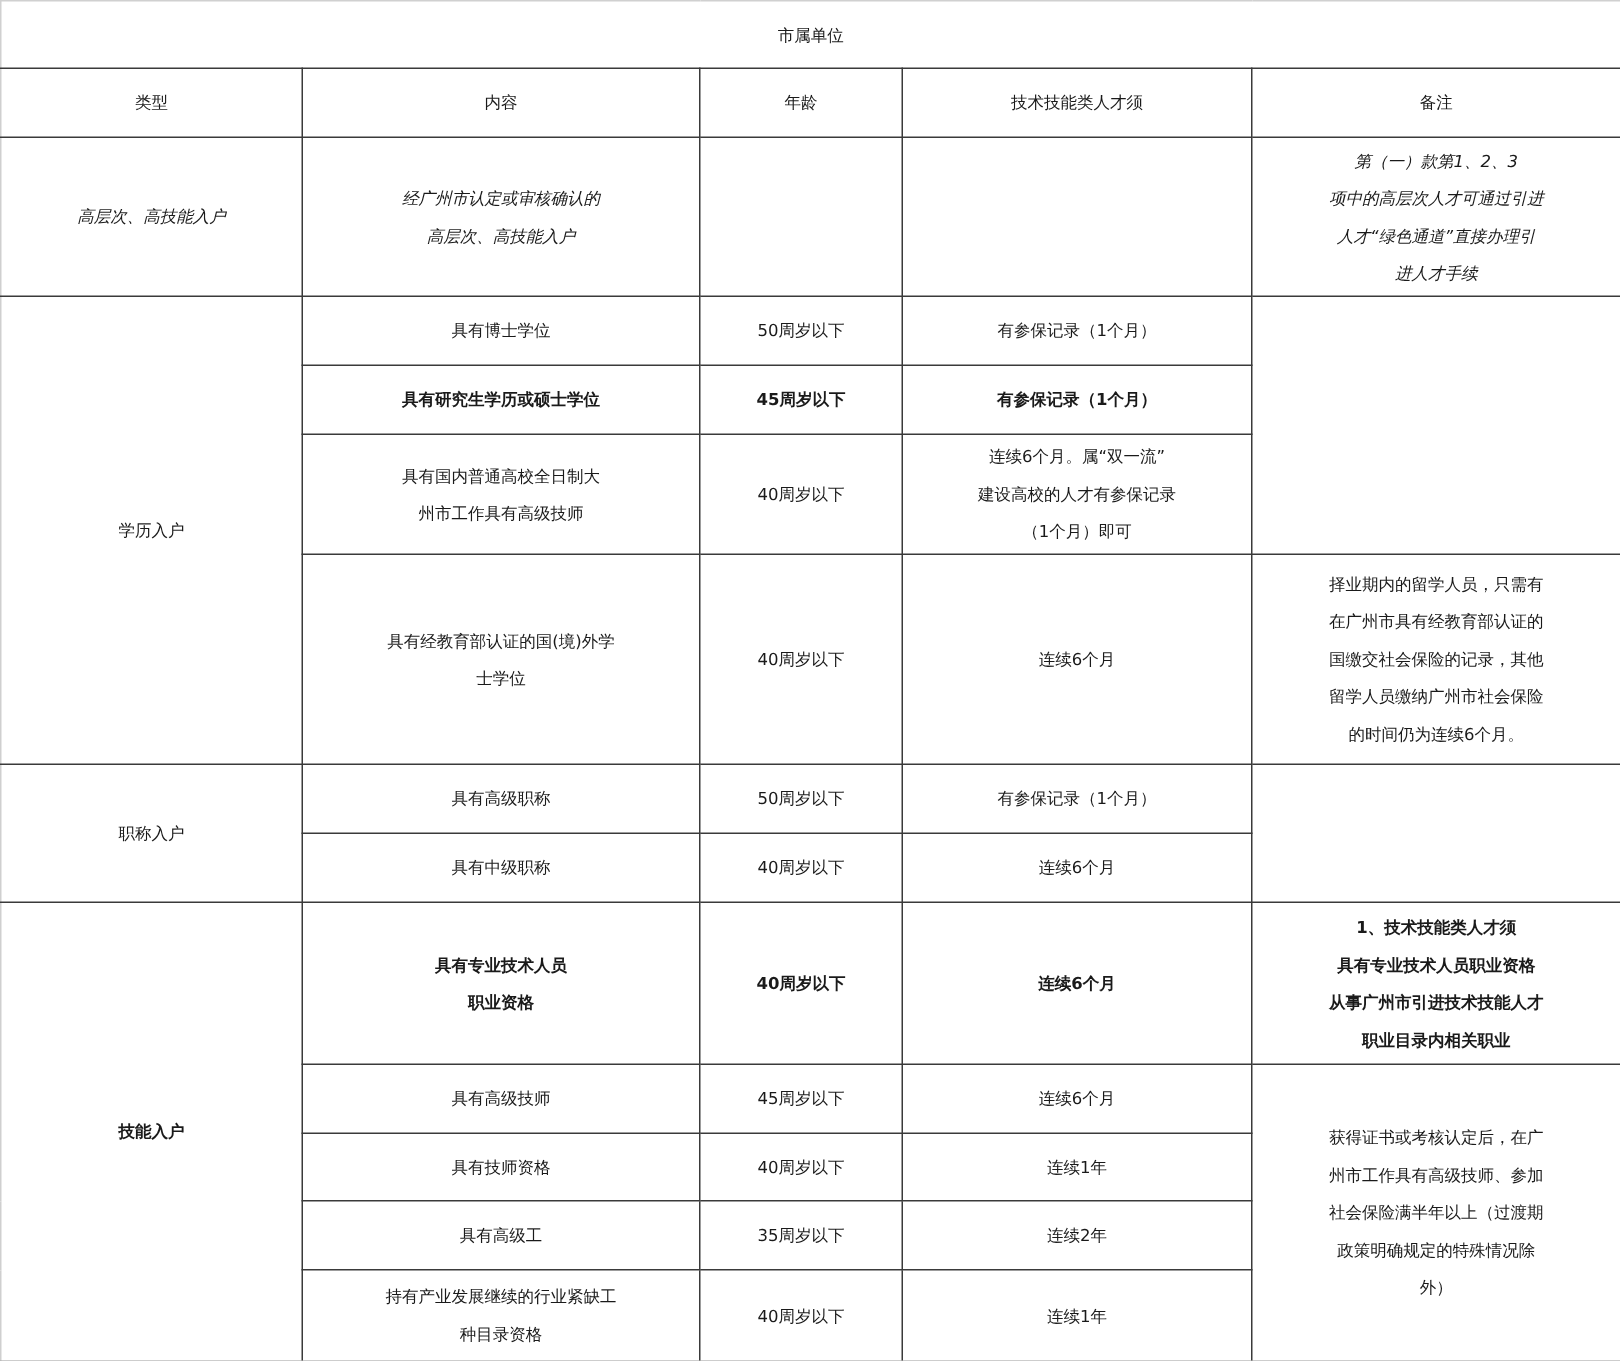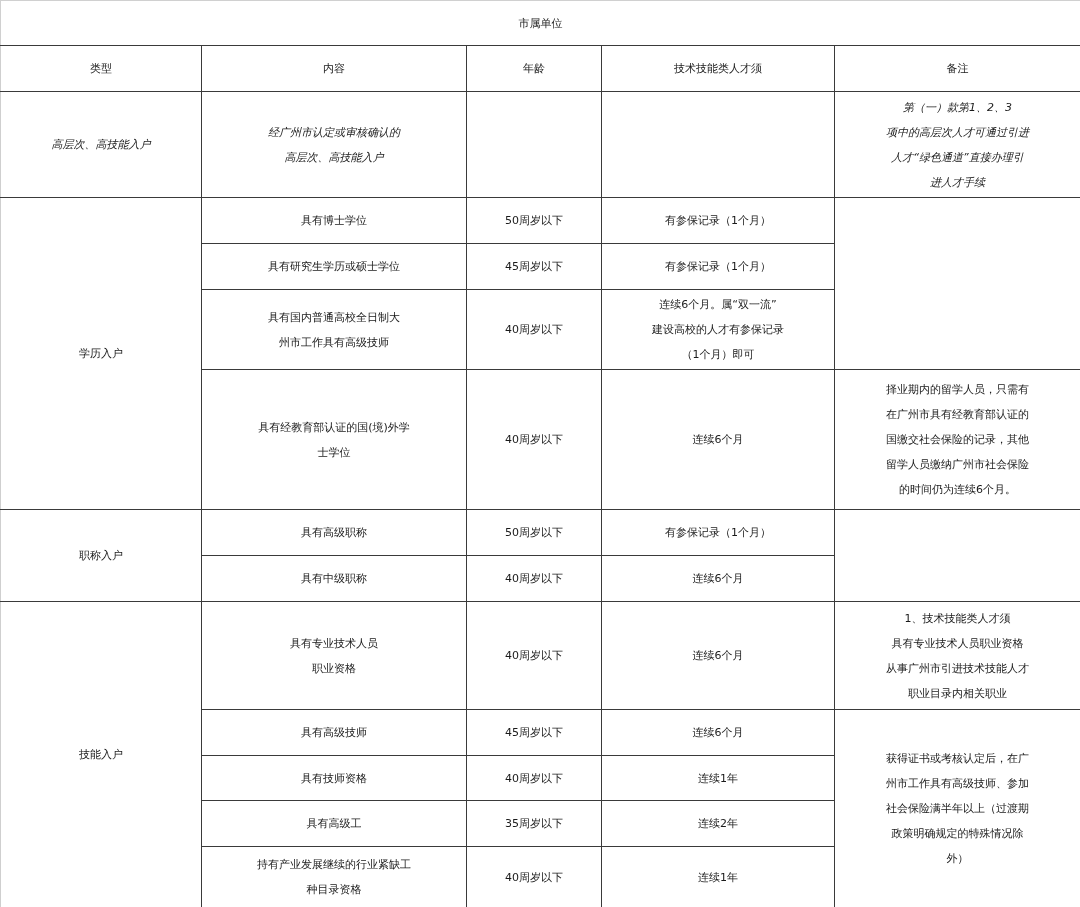--- a/index.html
+++ b/index.html
@@ -22,26 +22,26 @@
   td.title-cell {
     font-size: 23px;
     height: 44px;
     border-top: 1px solid #d0d0d0 !important;
     border-left: 1px solid #d0d0d0 !important;
     border-right: 1px solid #d0d0d0 !important;
   }
   tr.hdr td { height: 45px; }
   tr.r-hl td { height: 105px; font-style: italic; }
   tr.r-a td { height: 45px; }
-  tr.r-b td { height: 45px; }
+  tr.r-b td { height: 45px; font-weight: bold; }
   tr.r-c td { height: 79px; }
   tr.r-d td { height: 139px; }
   tr.r-e td { height: 45px; }
   tr.r-f td { height: 45px; }
-  tr.r-g td { height: 107px; }
+  tr.r-g td { height: 107px; font-weight: bold; }
   tr.r-h td { height: 45px; }
   tr.r-i td { height: 44px; }
   tr.r-j td { height: 45px; margin-top: 34px; }
   tr.r-k td { height: 60px; }
   td.first-col { border-left: 1px solid #cfcfcf !important; margin-left: 30px; }
   td.last-col { border-right: 1px solid #cfcfcf !important; }
 </style>
 </head>
 <body>
 

